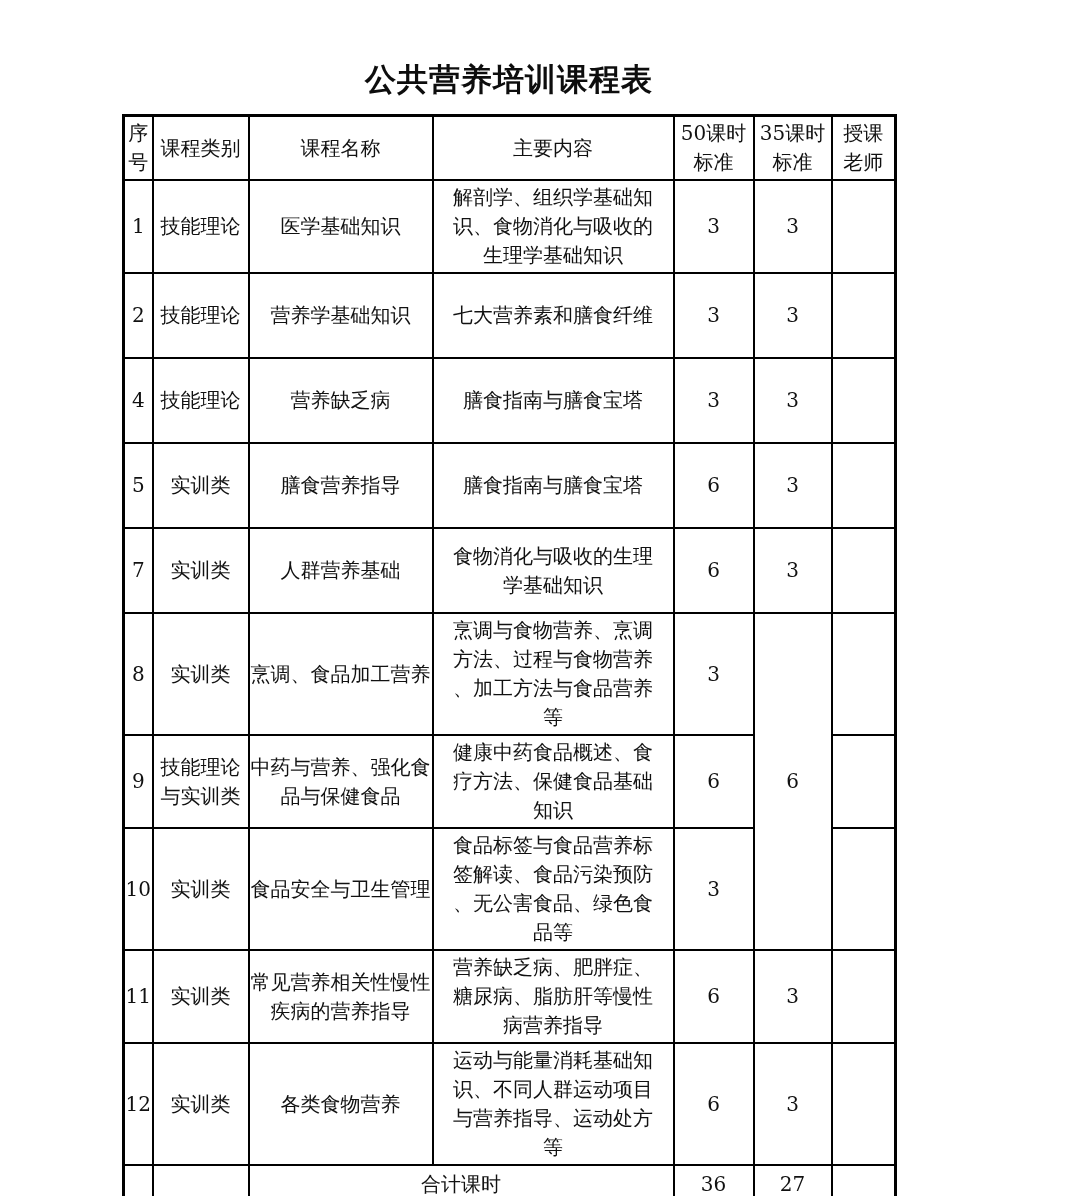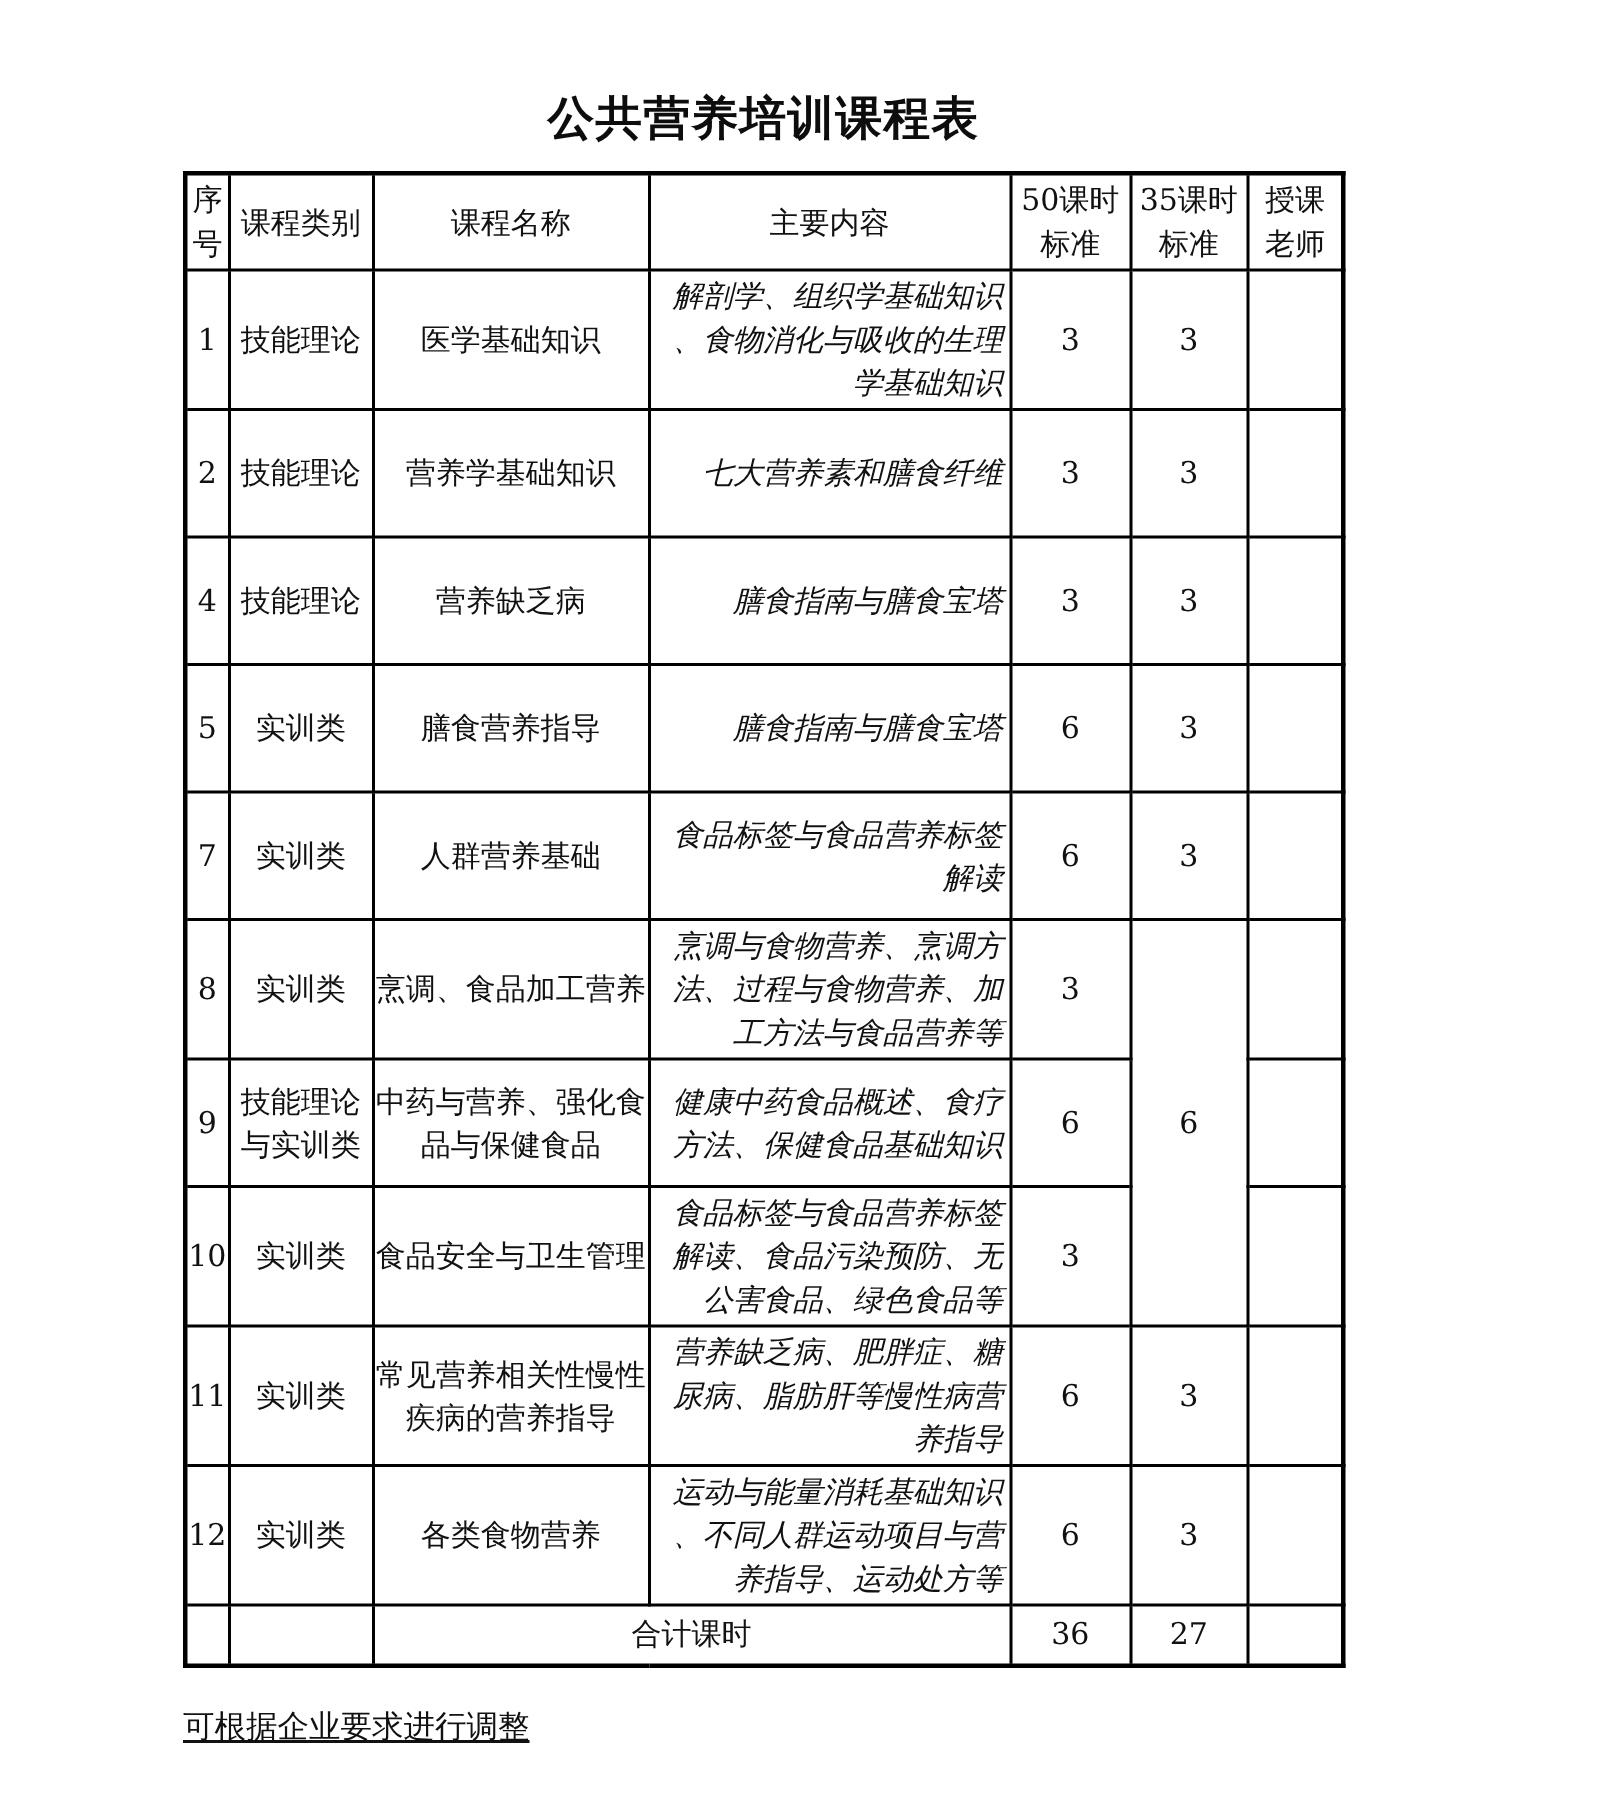--- a/index.html
+++ b/index.html
@@ -48,25 +48,24 @@
   }
   .course-table th {
     white-space: pre-line;
     height: 53px;
     padding: 2px 1px;
   }
   .course-table tr.data-row > td { height: 85px; }
   .course-table td.cell-name { padding: 2px 1px; }
   .course-table td.cell-category { padding: 2px 2px; }
   .course-table td.cell-content {
-    text-align: right;
-    padding: 2px 4px;
+    text-align: center;
+    padding: 2px 17px;
     line-break: anywhere;
     word-break: break-all;
-    font-style: italic;
   }
   .course-table tr.total-row > td { height: 40px; }
   .course-table td.cell-total-label { text-align: center; }
   .footer-note {
     margin-top: 26px;
     font-size: 21px;
     line-height: 26px;
     text-align: left;
     color: #111111;
     text-decoration: underline;
@@ -138,21 +137,21 @@
         <td class="cell-name">膳食营养指导</td>
         <td class="cell-content">膳食指南与膳食宝塔</td>
         <td class="cell-h50">6</td>
         <td class="cell-h35">3</td>
         <td class="cell-teacher"></td>
       </tr>
       <tr class="data-row">
         <td class="cell-no">7</td>
         <td class="cell-category">实训类</td>
         <td class="cell-name">人群营养基础</td>
-        <td class="cell-content">食品标签与食品营养标签解读</td>
+        <td class="cell-content">食物消化与吸收的生理学基础知识</td>
         <td class="cell-h50">6</td>
         <td class="cell-h35">3</td>
         <td class="cell-teacher"></td>
       </tr>
       <tr class="data-row">
         <td class="cell-no">8</td>
         <td class="cell-category">实训类</td>
         <td class="cell-name">烹调、食品加工营养</td>
         <td class="cell-content">烹调与食物营养、烹调方法、过程与食物营养、加工方法与食品营养等</td>
         <td class="cell-h50">3</td>

